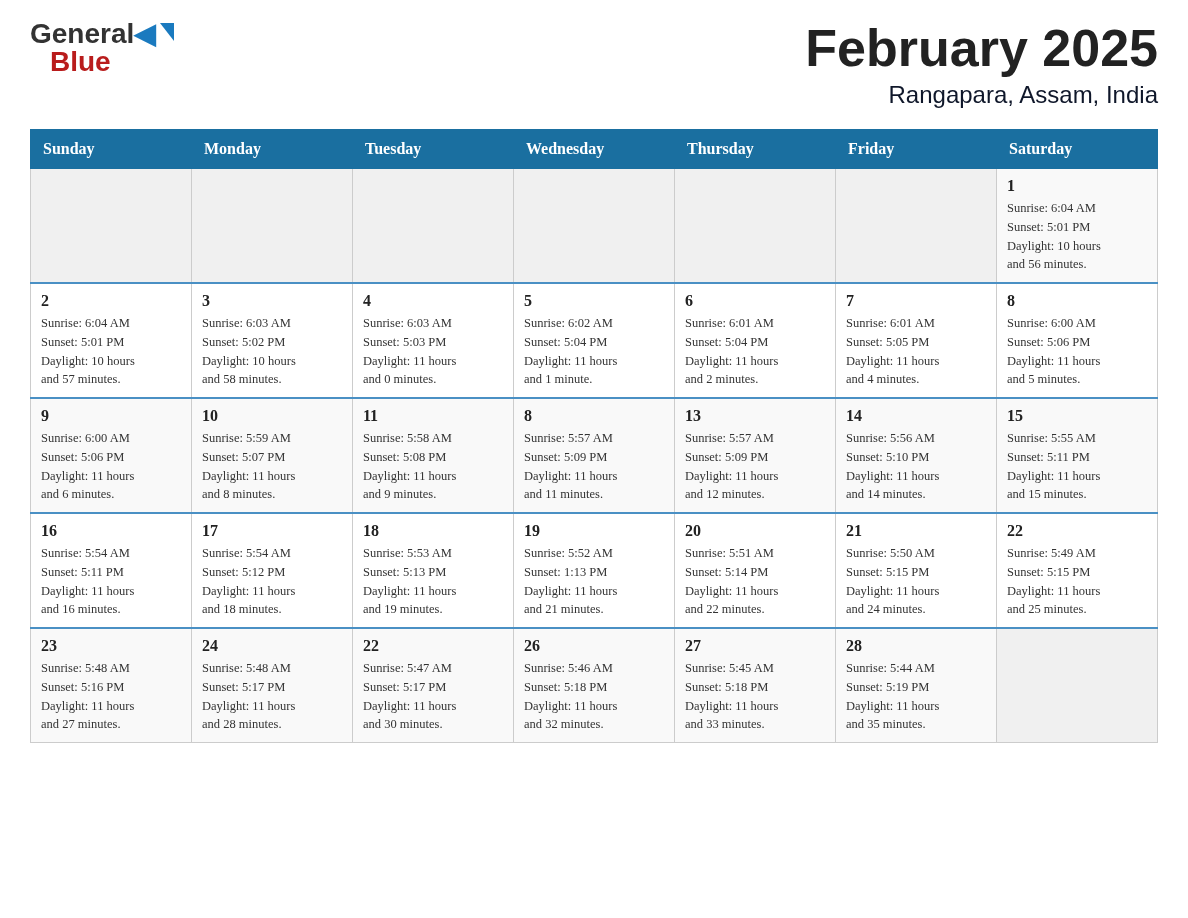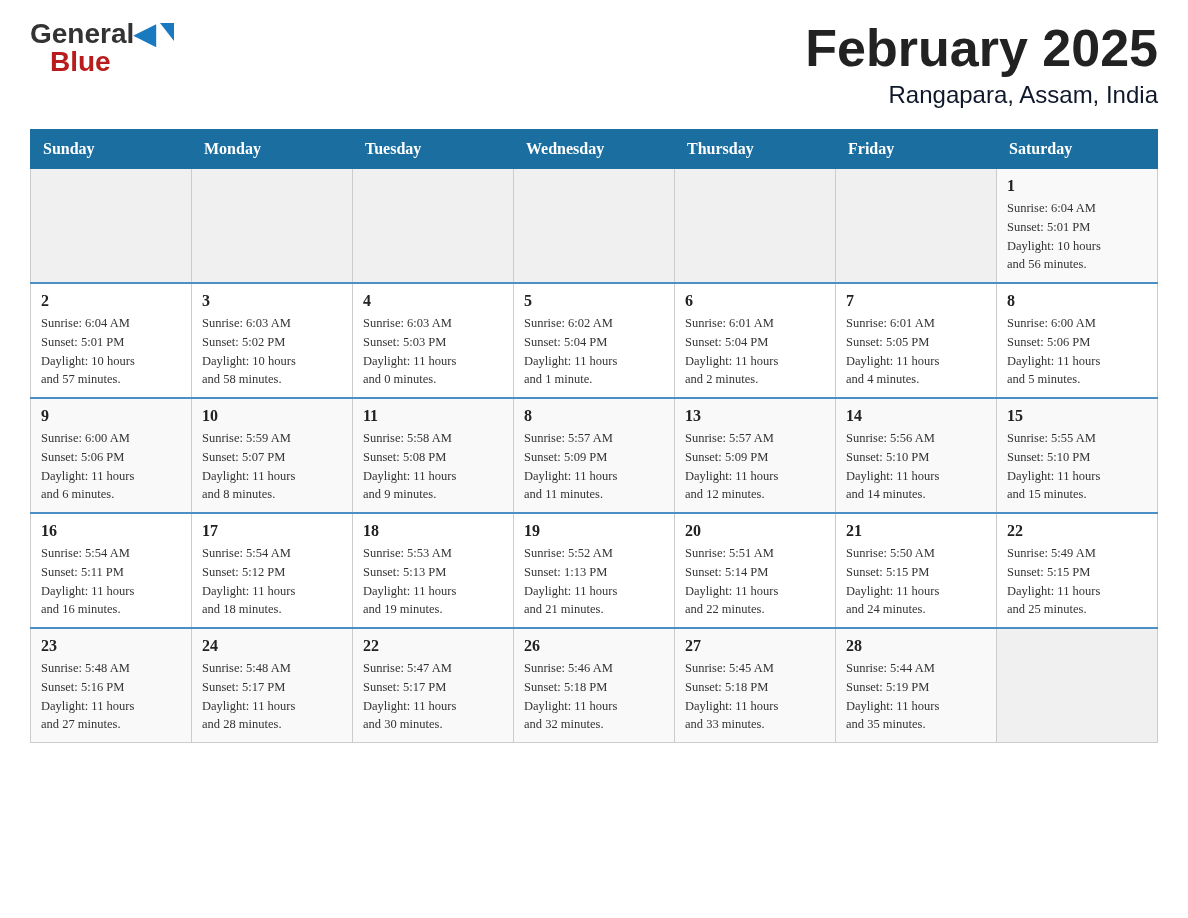--- a/index.html
+++ b/index.html
@@ -247,21 +247,21 @@
         <td>
           <span class="day-number">14</span>
           <div class="day-info" style="white-space: pre-line;">Sunrise: 5:56 AM
 Sunset: 5:10 PM
 Daylight: 11 hours
 and 14 minutes.</div>
         </td>
         <td>
           <span class="day-number">15</span>
           <div class="day-info" style="white-space: pre-line;">Sunrise: 5:55 AM
-Sunset: 5:10 PM
+Sunset: 5:11 PM
 Daylight: 11 hours
 and 15 minutes.</div>
         </td>
       </tr>
       <tr class="row-separator">
         <td>
           <span class="day-number">16</span>
           <div class="day-info" style="white-space: pre-line;">Sunrise: 5:54 AM
 Sunset: 5:11 PM
 Daylight: 11 hours

